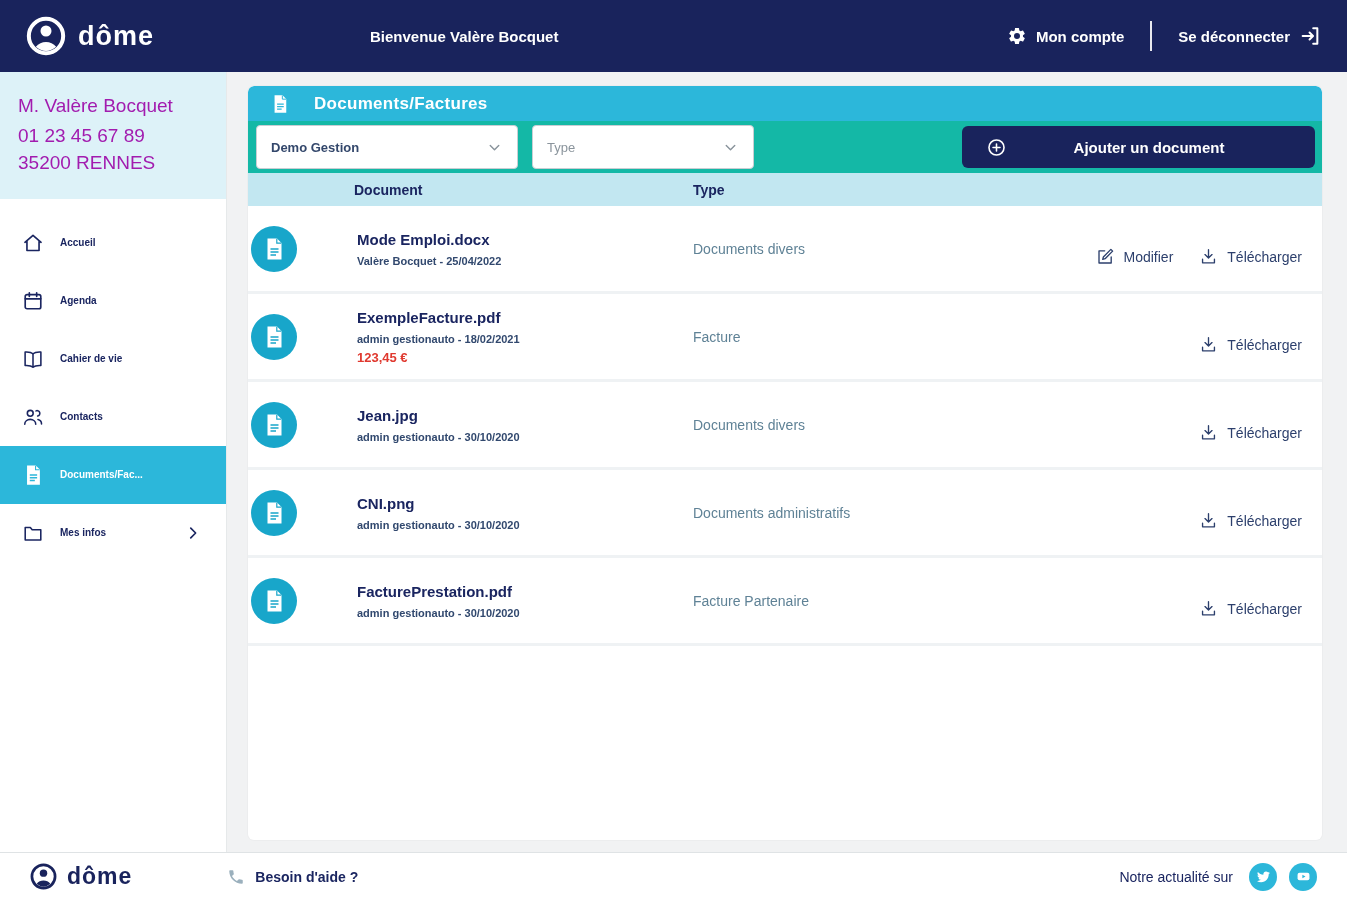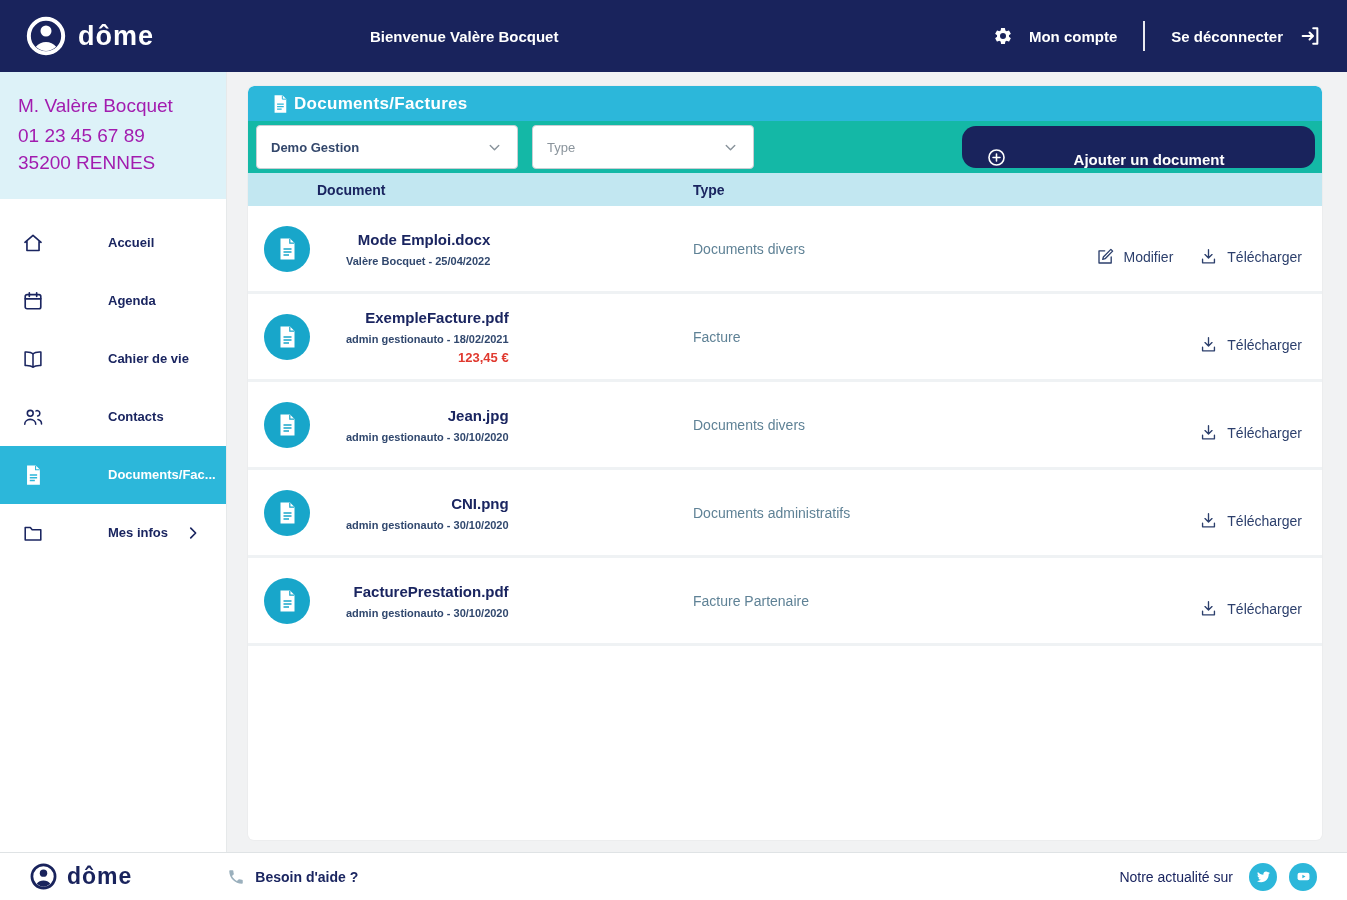--- a/index.html
+++ b/index.html
@@ -18,86 +18,86 @@
     padding:0 26px; flex-shrink:0;
   }
   .brand { display:flex; align-items:center; gap:12px; }
   .brand svg { width:40px; height:40px; }
   .brand-text { font-size:27px; font-weight:bold; letter-spacing:1px; }
   .welcome {
     position:absolute; left:370px; top:50%; transform:translateY(-50%);
     font-size:15px; font-weight:bold;
   }
   .top-right { margin-left:auto; display:flex; align-items:center; }
-  .account-btn, .logout-btn { display:flex; align-items:center; gap:16px; cursor:pointer; font-weight:bold; font-size:15px; }
+  .account-btn, .logout-btn { display:flex; align-items:center; gap:9px; cursor:pointer; font-weight:bold; font-size:15px; }
   .account-btn svg { width:20px; height:20px; fill:#fff; }
   .logout-btn svg { width:22px; height:22px; }
   .top-divider { width:2px; height:30px; background:rgba(255,255,255,.9); margin:0 26px; }
 
   
   .layout { flex:1; display:flex; min-height:0; }
   .sidebar { width:227px; background:#fff; border-right:1px solid #e6e9ea; display:flex; flex-direction:column; flex-shrink:0; }
   .userbox { background:#ddf2f8; padding:20px 18px 22px 18px; font-size:19px; line-height:1.45; color:#a21caf; }
   .userbox .u-name { margin-bottom:2px; }
   .menu { margin-top:15px; }
   .menu-item { height:58px; display:flex; align-items:center; padding-left:22px; gap:16px; cursor:pointer; color:#1a2560; }
   .menu-item .mi-icon { width:22px; height:22px; display:flex; }
   .menu-item .mi-icon svg { width:22px; height:22px; }
-  .menu-item .mi-label { font-size:13px; font-weight:bold;margin-left:48px; }
+  .menu-item .mi-label { font-size:10px; font-weight:bold; }
   .menu-item.active { background:#2cb7da; color:#fff; }
   .menu-item .mi-chev { margin-left:auto; margin-right:24px; width:18px; height:18px; }
   .menu-item .mi-chev svg { width:18px; height:18px; }
   .lastconn {
     margin-top:32px; padding:0 26px; text-align:center;
     font-size:10px; color:#8b99a8; line-height:1.7;
   }
 
   .main { flex:1; background:#f1f2f3; min-width:0; }
   .card {
     margin:14px 25px 0 21px; background:#fff; height:754px;
     border-radius:6px; overflow:hidden;
     box-shadow:0 0 0 1px rgba(0,0,0,0.02);
   }
   .title-bar {
     height:35px; background:#2cb7da; color:#fff;
-    display:flex; align-items:center; gap:4px; padding-left:22px;
+    display:flex; align-items:center; gap:24px; padding-left:22px;
     border-radius:6px 6px 0 0;
   }
   .title-bar svg { width:20px; height:20px; }
   .title-text { font-size:17px; font-weight:bold; letter-spacing:.3px; }
 
   .filters { height:52px; display:flex; align-items:center; padding:0 7px 0 8px; background:#14b8a6; }
   .select {
     height:44px; border:1px solid #c9ced3; border-radius:4px;
     display:flex; align-items:center; justify-content:space-between;
     padding:0 14px; cursor:pointer; background:#fff;
   }
   .select.sel-gestion { width:262px; font-size:13px; font-weight:bold; color:#33476b; }
   .select.sel-type { width:222px; margin-left:14px; font-size:13px; color:#8a949c; }
   .select svg { width:17px; height:17px; color:#8a949c; }
   .add-btn {
     margin-left:auto; width:353px; height:42px; background:#19235c; color:#fff;
-    border:none; border-radius:14px; display:flex; align-items:flex-end;
+    border:none; border-radius:6px; display:flex; align-items:center;
     padding:0 0 0 24px; cursor:pointer; font-family:inherit;
   }
   .add-btn svg { width:21px; height:21px; color:#fff; flex-shrink:0; }
   .add-btn .add-label { flex:1; text-align:center; font-size:15px; font-weight:bold; padding-right:24px; }
 
   .thead {
     height:33px; background:#c2e7f1; display:grid;
     grid-template-columns:445px 1fr auto; align-items:center;
     font-size:14px; font-weight:bold; color:#1a2560;
   }
-  .thead .th-doc { padding-left:69px; }
+  .thead .th-doc { padding-left:106px; }
 
   .trow {
     display:grid; grid-template-columns:445px 1fr auto; align-items:center;
     height:88px; border-bottom:3px solid #eff2f4; background:#fff; padding-right:20px;
   }
-  .cell-doc { display:flex; align-items:center; padding-left:16px; gap:36px;text-align:right; }
+  .cell-doc { display:flex; align-items:center; padding-left:3px; gap:60px; }
   .doc-circle {
     width:46px; height:46px; border-radius:50%; background:#18a6ca;
     display:flex; align-items:center; justify-content:center; flex-shrink:0;
   }
   .doc-circle svg { width:24px; height:24px; }
   .doc-name { font-size:15px; font-weight:bold; color:#1a2560; }
   .doc-meta { font-size:11px; font-weight:bold; color:#31486e; margin-top:7px; }
   .doc-price { font-size:13px; font-weight:bold; color:#e0392f; margin-top:5px; }
   .cell-type { font-size:14px; color:#5f8296; }
   .cell-actions { display:flex; align-items:center; gap:26px;margin-top:16px; }

